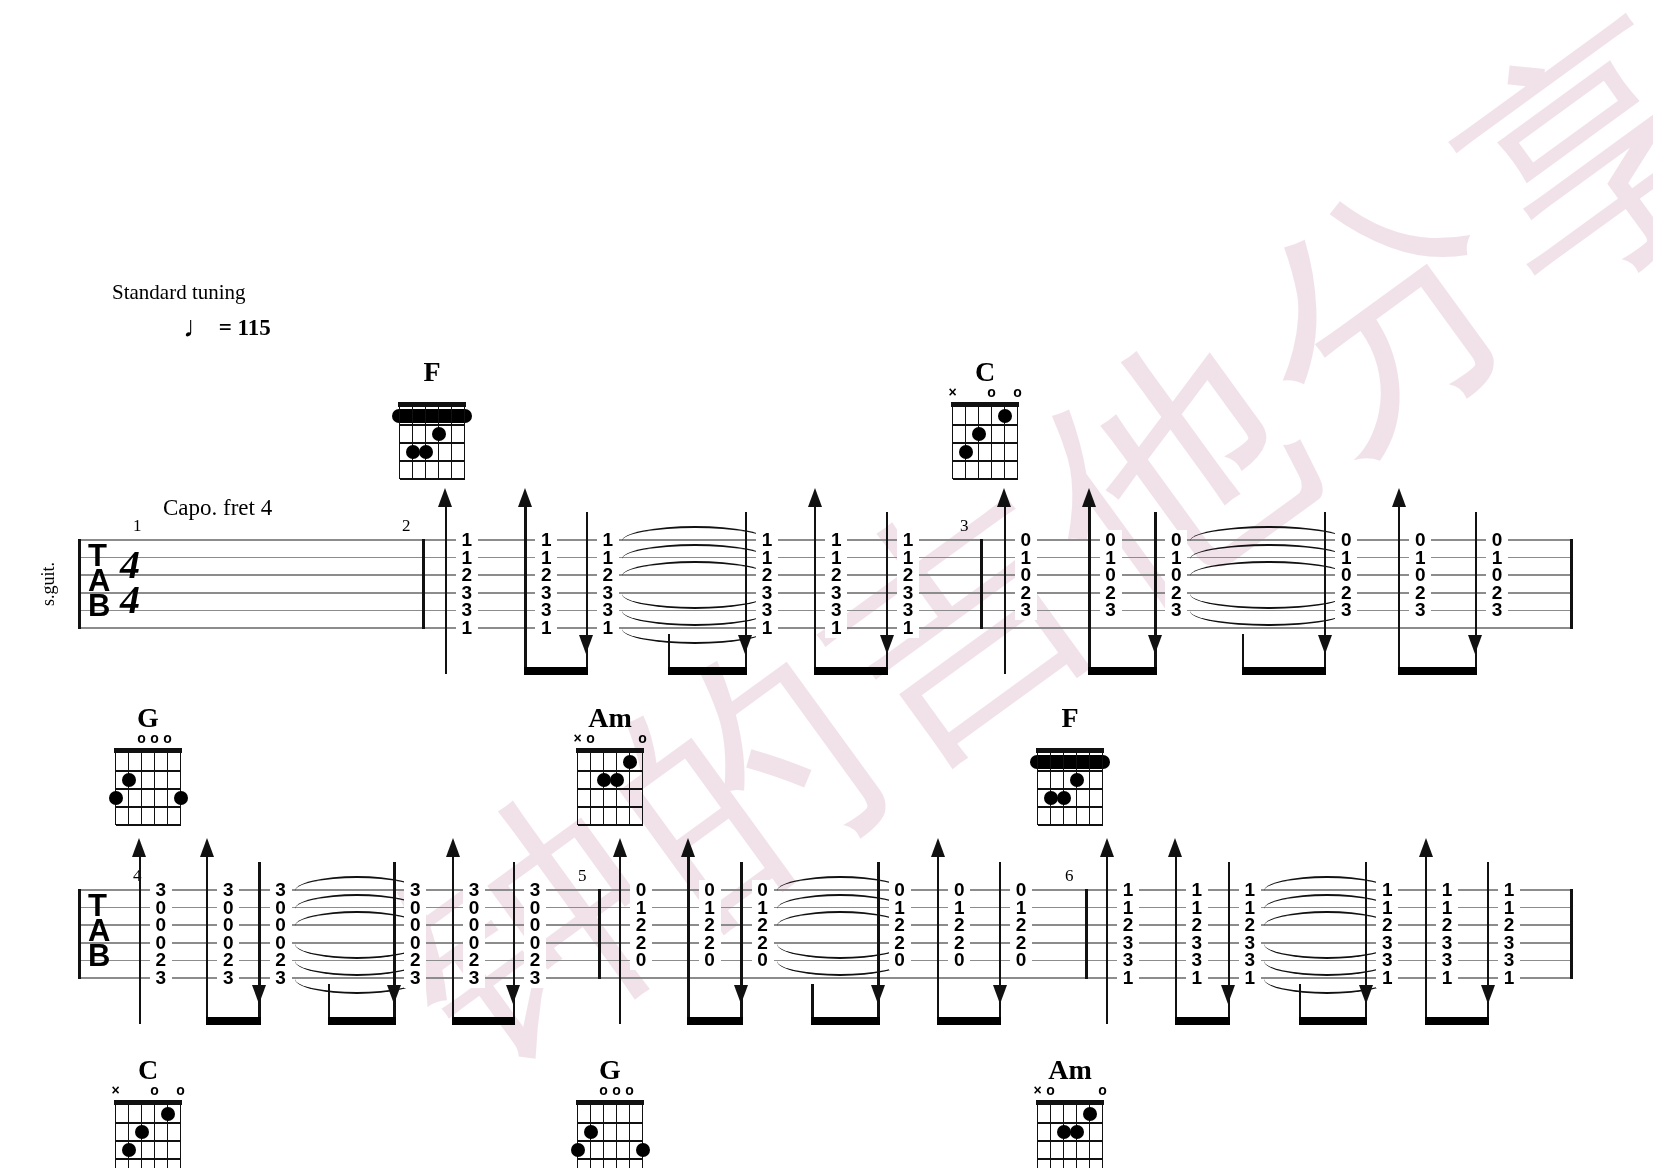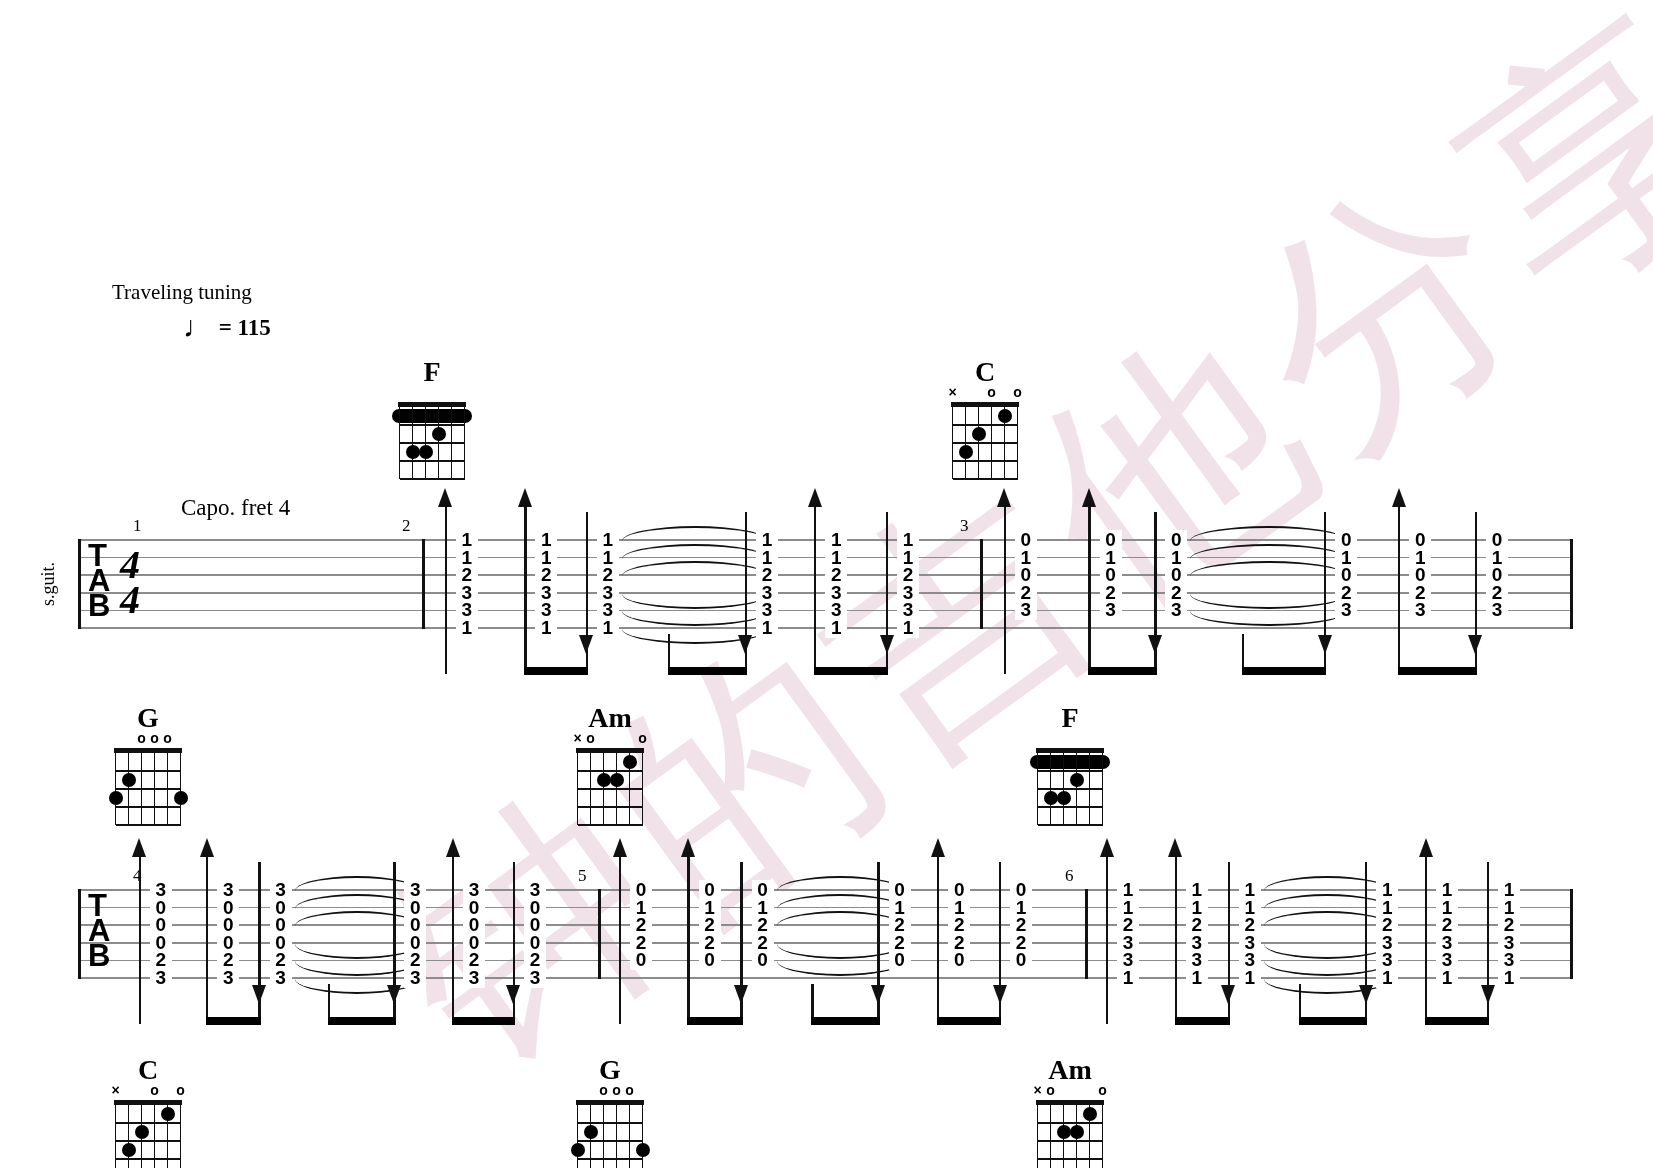--- a/index.html
+++ b/index.html
@@ -33,40 +33,40 @@
   .beam{background:#000;}
   .arcup{border-top:2.5px solid #111;border-radius:50% 50% 0 0 / 100% 100% 0 0;}
   .arcdn{border-bottom:2.5px solid #111;border-radius:0 0 50% 50% / 0 0 100% 100%;}
 </style>
 </head>
 <body>
 
 <div class="page">
   <div class="abs watermark">钟的吉他分享社</div>
 
-  <div class="abs tuning">Traveling tuning</div>
+  <div class="abs tuning">Standard tuning</div>
   <div class="abs tempo"><span class="note">♩</span> <span>= 115</span></div>
 
   <div class="abs score-layer" id="score">
       <div class="abs sline" style="left: 78px; top: 539.1px; width: 1495px; height: 1.8px; background: rgb(140, 140, 140);"></div>
       <div class="abs sline" style="left: 78px; top: 556.7px; width: 1495px; height: 1.8px; background: rgb(140, 140, 140);"></div>
       <div class="abs sline" style="left: 78px; top: 574.3px; width: 1495px; height: 1.8px; background: rgb(140, 140, 140);"></div>
       <div class="abs sline" style="left: 78px; top: 591.9px; width: 1495px; height: 1.8px; background: rgb(140, 140, 140);"></div>
       <div class="abs sline" style="left: 78px; top: 609.5px; width: 1495px; height: 1.8px; background: rgb(140, 140, 140);"></div>
       <div class="abs sline" style="left: 78px; top: 627.1px; width: 1495px; height: 1.8px; background: rgb(140, 140, 140);"></div>
       <div class="abs bline" style="left: 78px; top: 539px; width: 2.5px; height: 90px;"></div>
       <div class="abs bline" style="left: 1570px; top: 539px; width: 3px; height: 90px;"></div>
       <div class="abs tabL" style="left: 88px; top: 543px; width: 30px; height: 27px;">T</div>
       <div class="abs tabL" style="left: 88px; top: 568px; width: 30px; height: 27px;">A</div>
       <div class="abs tabL" style="left: 88px; top: 593px; width: 30px; height: 27px;">B</div>
       <div class="abs sguit" style="left: 8px; top: 574px; width: 80px; height: 20px;">s.guit.</div>
       <div class="abs tsig" style="left: 120px; top: 547px; width: 30px; height: 36px;">4</div>
       <div class="abs tsig" style="left: 120px; top: 582px; width: 30px; height: 36px;">4</div>
       <div class="abs mnum" style="left: 133px; top: 516px; width: 24px; height: 18px;">1</div>
-      <div class="abs capo" style="left: 181px; top: 495px; width: 160px; height: 26px;">Capo. fret 4</div>
+      <div class="abs capo" style="left: 163px; top: 495px; width: 160px; height: 26px;">Capo. fret 4</div>
       <div class="abs bline" style="left: 422px; top: 539px; width: 2.5px; height: 90px;"></div>
       <div class="abs mnum" style="left: 402px; top: 516px; width: 24px; height: 18px;">2</div>
       <div class="abs bline" style="left: 444.625px; top: 506px; width: 2.4px; height: 128px;"></div>
       <div class="abs" style="left: 438.325px; top: 488px; width: 0px; height: 0px; border-left: 7px solid transparent; border-right: 7px solid transparent; border-bottom: 19px solid rgb(17, 17, 17);"></div>
       <div class="abs bline" style="left: 444.625px; top: 634px; width: 2.4px; height: 40px;"></div>
       <div class="abs digit" style="left: 455.825px; top: 530px; width: 22px; height: 20px;">1</div>
       <div class="abs digit" style="left: 455.825px; top: 547.6px; width: 22px; height: 20px;">1</div>
       <div class="abs digit" style="left: 455.825px; top: 565.2px; width: 22px; height: 20px;">2</div>
       <div class="abs digit" style="left: 455.825px; top: 582.8px; width: 22px; height: 20px;">3</div>
       <div class="abs digit" style="left: 455.825px; top: 600.4px; width: 22px; height: 20px;">3</div>

